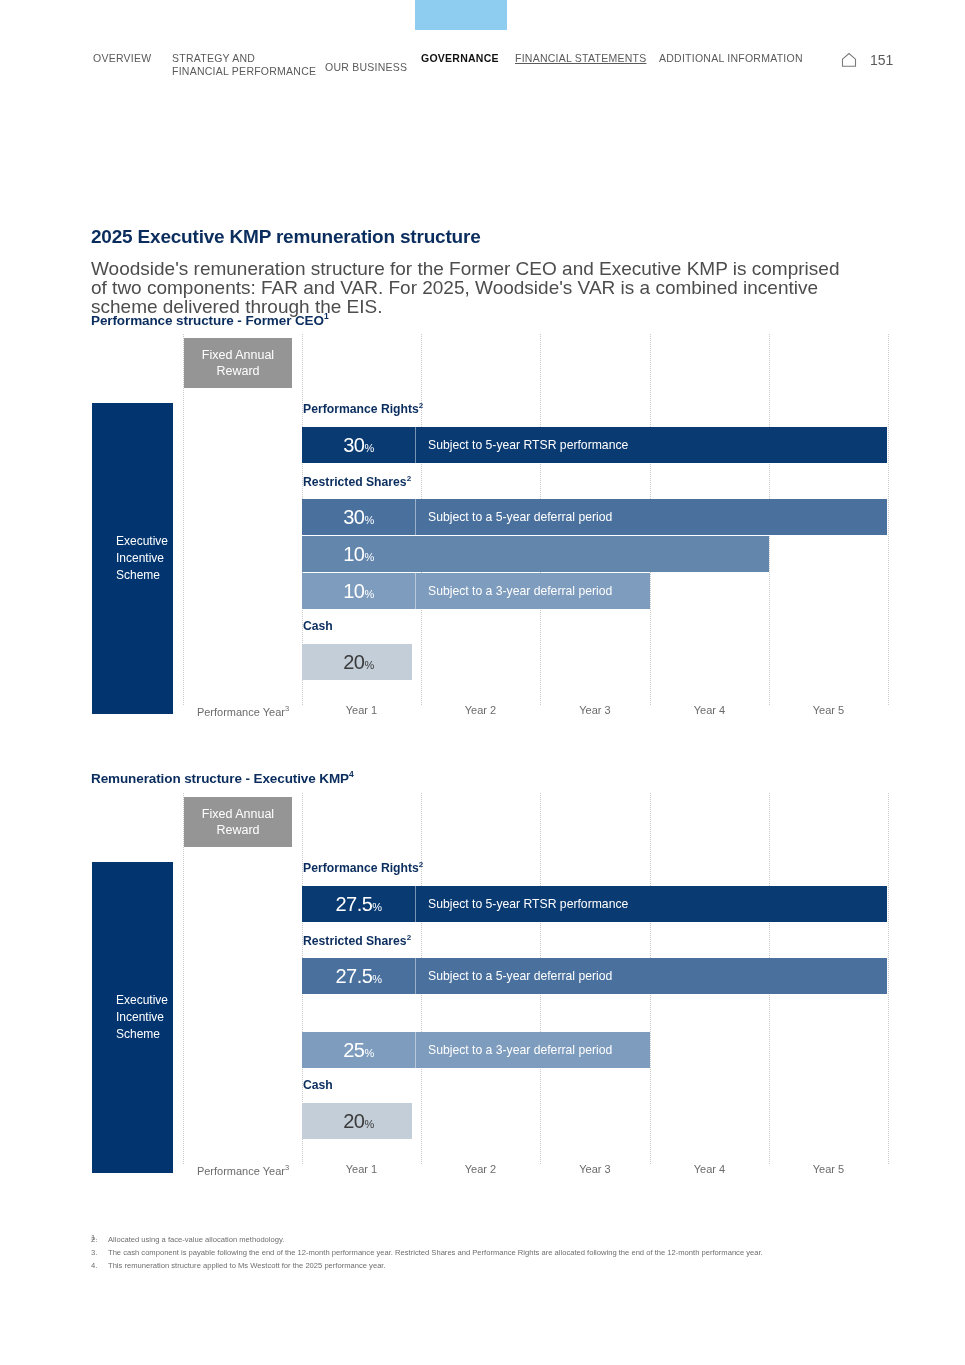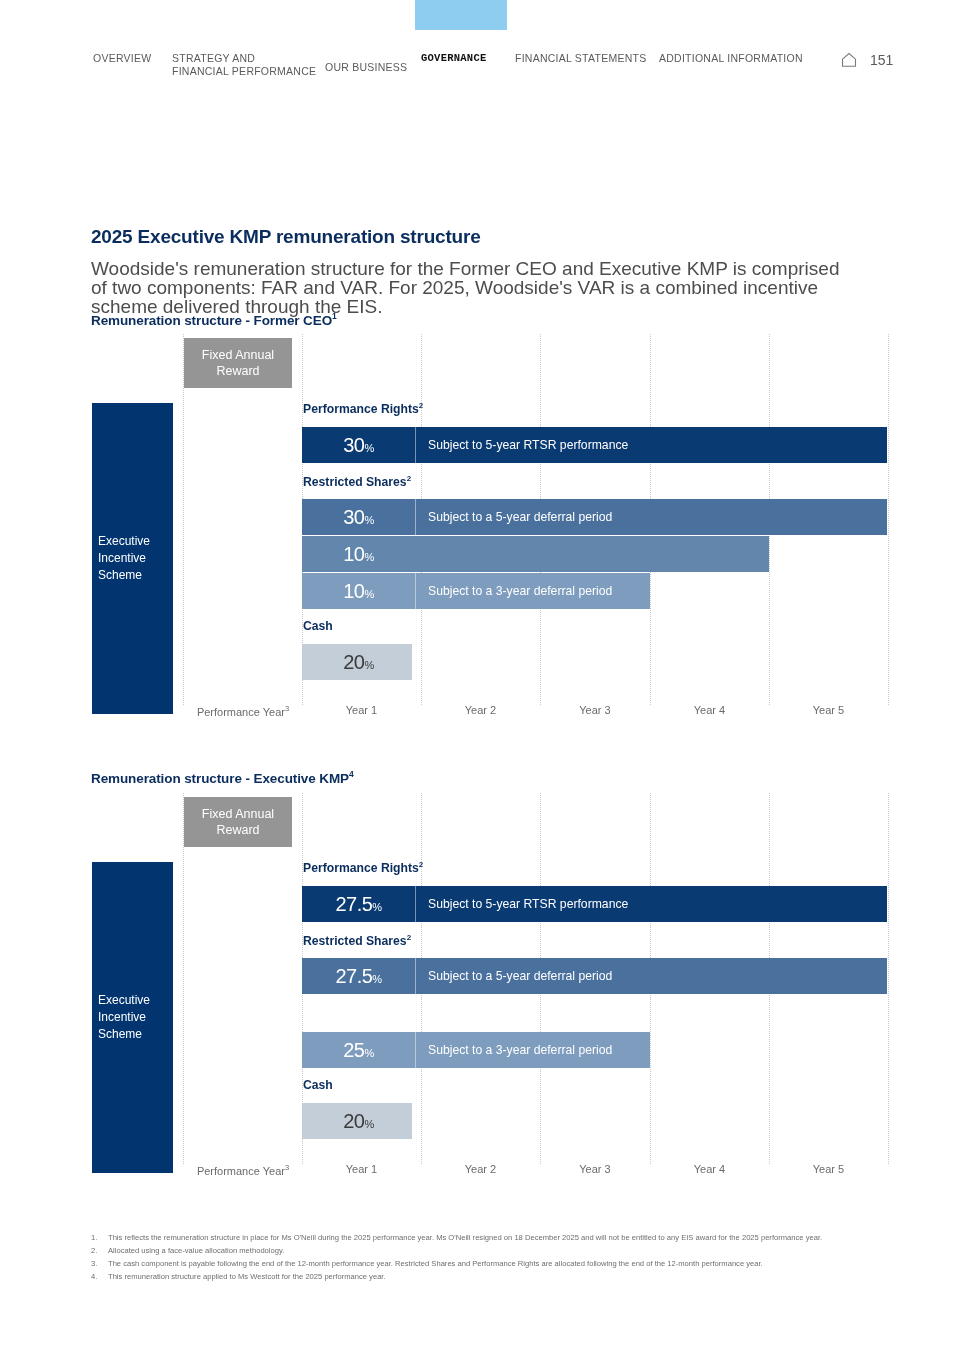--- a/index.html
+++ b/index.html
@@ -30,21 +30,21 @@
   }
   .nav-item {
     position: absolute;
     font-size: 10.5px;
     letter-spacing: 0.25px;
     color: #5a5a5a;
     line-height: 13px;
     text-transform: uppercase;
     white-space: pre-line;
   }
-  .nav-item.active { color: #111111; font-weight: bold; font-family: Liberation Mono, monospace; }
+  .nav-item.active { color: #111111; font-weight: bold; }
 
   .home-icon { position: absolute; left: 840px; top: 3px; }
   .page-num {
     position: absolute; left: 870px; top: 4px;
     font-size: 14px; color: #5a5a5a;
   }
 
   h1.section-title {
     position: absolute; left: 91px; top: 226px;
     font-size: 19px; font-weight: bold; color: #0a2d5e;
@@ -70,21 +70,21 @@
     width: 1px;
     border-left: 1px dotted #c8c8c8;
   }
 
   .eis-block {
     position: absolute;
     background: #023570;
     color: #ffffff;
     font-size: 12px;
     line-height: 17px;
-    padding: 0 0 0 6px;
+    padding: 0 0 0 24px;
     display: flex;
     align-items: center;
   }
 
   .far-block {
     position: absolute;
     background: #959595;
     color: #ffffff;
     font-size: 12.5px;
     line-height: 16px;
@@ -155,36 +155,36 @@
 <body>
 
 <div class="top-tab"></div>
 
 <div class="header">
   <div class="nav-item" style="left:93px; top:4px;text-align:center;">OVERVIEW</div>
   <div class="nav-item" style="left:172px; top:4px;">STRATEGY AND
 FINANCIAL PERFORMANCE</div>
   <div class="nav-item" style="left:325px; top:13px;">OUR BUSINESS</div>
   <div class="nav-item active" style="left:421px; top:4px;">GOVERNANCE</div>
-  <div class="nav-item" style="left:515px; top:4px;">FINANCIAL STATEMENTS</div>
+  <div class="nav-item" style="left:515px; top:4px;text-decoration:underline;">FINANCIAL STATEMENTS</div>
   <div class="nav-item" style="left:659px; top:4px;">ADDITIONAL INFORMATION</div>
 
   <span class="home-icon">
     <svg width="18" height="18" viewBox="0 0 18 18">
       <path d="M2.5 8.2 L9 2.6 L15.5 8.2 L15.5 15.3 L2.5 15.3 Z" fill="none" stroke="#7a7a7a" stroke-width="1.1"></path>
     </svg>
   </span>
   <span class="page-num">151</span>
 </div>
 
 <h1 class="section-title">2025 Executive KMP remuneration structure</h1>
 <p class="intro">Woodside's remuneration structure for the Former CEO and Executive KMP is comprised of two components: FAR and VAR. For 2025, Woodside's VAR is a combined incentive scheme delivered through the EIS.</p>
 
 <h2 class="chart-title" style="left:91px; top:311px;">
-  <span>Remuneration structure - Former CEO</span><sup>1</sup>
+  <span>Performance structure - Former CEO</span><sup>1</sup>
 </h2>
 
 <div class="chart" style="top:334px; height:390px;">
 
   <div class="gridline" style="left:92px;  top:0; height:371px;"></div>
   <div class="gridline" style="left:211px; top:0; height:371px;"></div>
   <div class="gridline" style="left:330px; top:0; height:371px;"></div>
   <div class="gridline" style="left:449px; top:0; height:371px;"></div>
   <div class="gridline" style="left:559px; top:0; height:371px;"></div>
   <div class="gridline" style="left:678px; top:0; height:371px;"></div>
@@ -284,21 +284,20 @@
   <div class="axis-label" style="left:211px; top:370px; width:119px;">Year 1</div>
   <div class="axis-label" style="left:330px; top:370px; width:119px;">Year 2</div>
   <div class="axis-label" style="left:449px; top:370px; width:110px;">Year 3</div>
   <div class="axis-label" style="left:559px; top:370px; width:119px;">Year 4</div>
   <div class="axis-label" style="left:678px; top:370px; width:119px;">Year 5</div>
 </div>
 
 <div class="footnotes" style="top:1232px;">
   <div class="fn">
     <span class="num">1.</span>
-    <span>This reflects the remuneration structure in place for Ms O'Neill during the 2025 performance year. Ms O'Neill resigned on 18 December 2025 and will not be entitled to any EIS award for the 2025 performance year.</span>
   </div>
   <div class="fn">
     <span class="num">2.</span>
     <span>Allocated using a face-value allocation methodology.</span>
   </div>
   <div class="fn">
     <span class="num">3.</span>
     <span>The cash component is payable following the end of the 12-month performance year. Restricted Shares and Performance Rights are allocated following the end of the 12-month performance year.</span>
   </div>
   <div class="fn">

